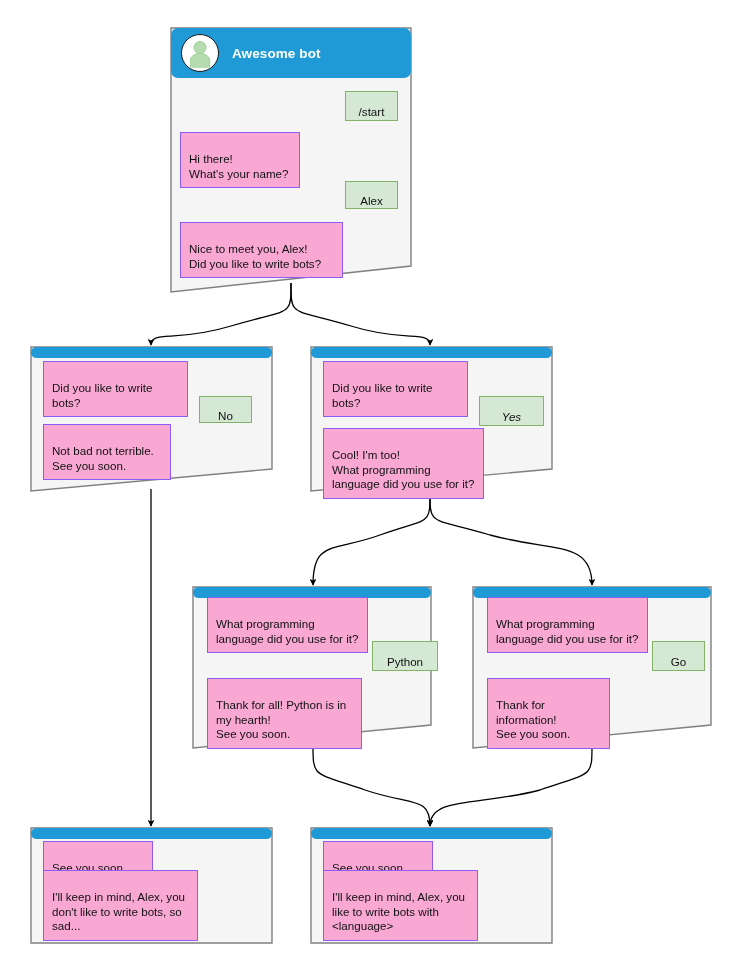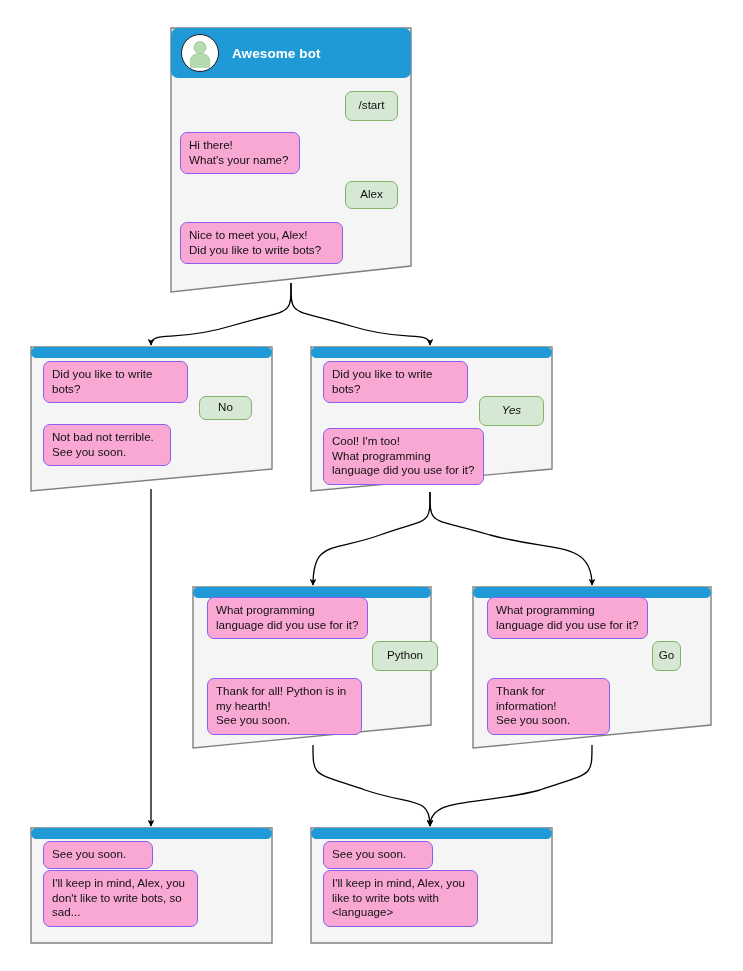--- a/index.html
+++ b/index.html
@@ -42,21 +42,21 @@
   .avatar .body{
     position:absolute;left:50%;top:18px;transform:translateX(-50%);
     width:19px;height:14px;
     border-radius:9px 9px 3px 3px;
     background:#b7dbb0;border:1px solid #9ccf93;border-bottom:none;
   }
 
   
   .bubble{
     position:absolute;box-sizing:border-box;
-    border-radius:7px;padding:5px 8px 6px 8px;
+    border-radius:0;padding:19px 8px 6px 8px;
     font-size:11.6px;line-height:14.6px;color:#101010;
     white-space:pre-line;
   }
   .bubble.bot{background:#f9a8d4;border:1px solid #8b5cf6;}
   .bubble.user{background:#d5e8d4;border:1px solid #82b366;}
   .bubble.user{display:flex;align-items:center;justify-content:flex-start;}
 </style>
 </head>
 <body>
 
@@ -165,21 +165,21 @@
   <div class="node" style="left:470px;top:585px;width:245px;height:168px;">
     <svg class="node-shape" viewBox="0 0 245 168" preserveAspectRatio="none" xmlns="http://www.w3.org/2000/svg">
       <path d="M 3,2 L 241,2 L 241,140 L 3,163 Z" fill="#f5f5f5" stroke="#808080" stroke-width="1.4"></path>
     </svg>
     <div class="node-content">
       <div class="titlebar slim" style="left:3px;top:2px;width:238px;background:#1f9ad6;"></div>
 
       <div class="bubble bot" style="left:17px;top:12px;width:161px;">What programming
 language did you use for it?</div>
 
-      <div class="bubble user" style="left:182px;top:56px;width:29px;height:30px;justify-content:center;">Go</div>
+      <div class="bubble user" style="left:182px;top:56px;width:53px;height:30px;justify-content:center;">Go</div>
 
       <div class="bubble bot" style="left:17px;top:93px;width:123px;">Thank for information!
 See you soon.</div>
     </div>
   </div>
 
   <div class="node" style="left:26px;top:826px;width:250px;height:120px;">
     <svg class="node-shape" viewBox="0 0 250 120" preserveAspectRatio="none" xmlns="http://www.w3.org/2000/svg">
       <path d="M 5,2 L 246,2 L 246,117 L 5,117 Z" fill="#f5f5f5" stroke="#808080" stroke-width="1.4"></path>
     </svg>

